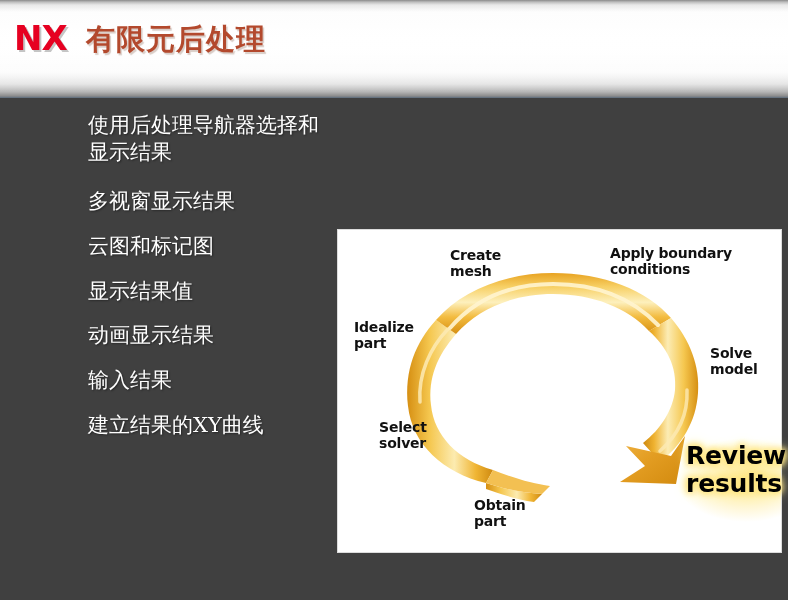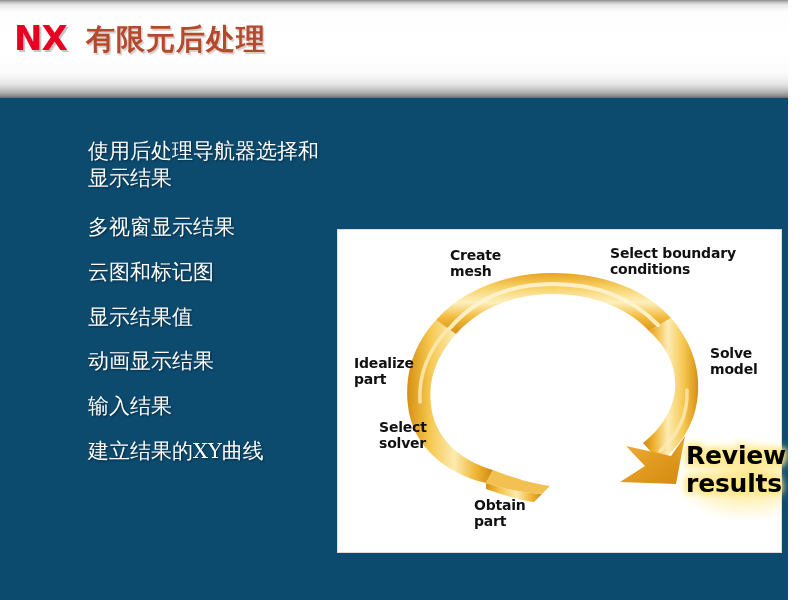--- a/index.html
+++ b/index.html
@@ -8,21 +8,21 @@
     background: #ffffff;
   }
   body {
     font-family: "Liberation Sans", sans-serif;
   }
   #slide {
     position: relative;
     width: 788px;
     height: 600px;
     overflow: hidden;
-    background: #0c4a6e;
+    background: #404040;
   }
 
   
   #header {
     position: absolute;
     left: 0; top: 0;
     width: 800px;
     height: 98px;
     background: linear-gradient(to bottom,
         #8a8a8a 0px,
@@ -67,21 +67,21 @@
     text-shadow: 1.5px 1.5px 1px rgba(190,170,160,0.6);
     line-height: 1.15;
     letter-spacing: 1px;
     white-space: nowrap;
   }
 
   
   #bullets {
     position: absolute;
     left: 88px;
-    top: 138px;
+    top: 112px;
     width: 330px;
   }
   .bullet {
     color: #ffffff;
     font-family: "DejaVu Serif", serif;
     font-size: 21px;
     line-height: 1.28;
     margin-bottom: 18px;
     text-shadow: 1px 1px 2px rgba(0,0,0,0.45);
     white-space: pre-line;
@@ -109,21 +109,21 @@
     font-family: "DejaVu Sans", sans-serif;
     font-size: 14px;
     font-weight: 700;
     color: #111111;
     line-height: 1.14;
     white-space: pre-line;
     letter-spacing: -0.2px;
   }
   #lbl-create   { left: 112px; top: 18px;  }
   #lbl-apply    { left: 272px; top: 16px;  }
-  #lbl-idealize { left: 16px;  top: 90px; margin-top: 36px;  }
+  #lbl-idealize { left: 16px;  top: 90px;  }
   #lbl-solve    { left: 372px; top: 116px; }
   #lbl-select   { left: 8px;   top: 190px; margin-left: 33px; }
   #lbl-obtain   { left: 136px; top: 268px; }
   #lbl-review {
     left: 348px; top: 212px;
     font-size: 25px;
     color: #000000;
     text-shadow:
        0 0 6px #ffe680, 0 0 6px #ffe680, 0 0 10px #ffe680,
        0 0 14px #ffeeaa;
@@ -229,21 +229,21 @@
                L 307,236
                L 282,252
                L 338,254
                L 347,206 Z" fill="url(#goldHead)"></path>
 
       <ellipse cx="408" cy="250" rx="70" ry="42" fill="url(#glow)"></ellipse>
     </svg>
 
     <div class="dlabel" id="lbl-create">Create
 mesh</div>
-    <div class="dlabel" id="lbl-apply">Select boundary
+    <div class="dlabel" id="lbl-apply">Apply boundary
 conditions</div>
     <div class="dlabel" id="lbl-idealize">Idealize
 part</div>
     <div class="dlabel" id="lbl-solve">Solve
 model</div>
     <div class="dlabel" id="lbl-select">Select
 solver</div>
     <div class="dlabel" id="lbl-obtain">Obtain
 part</div>
     <div class="dlabel" id="lbl-review">Review

